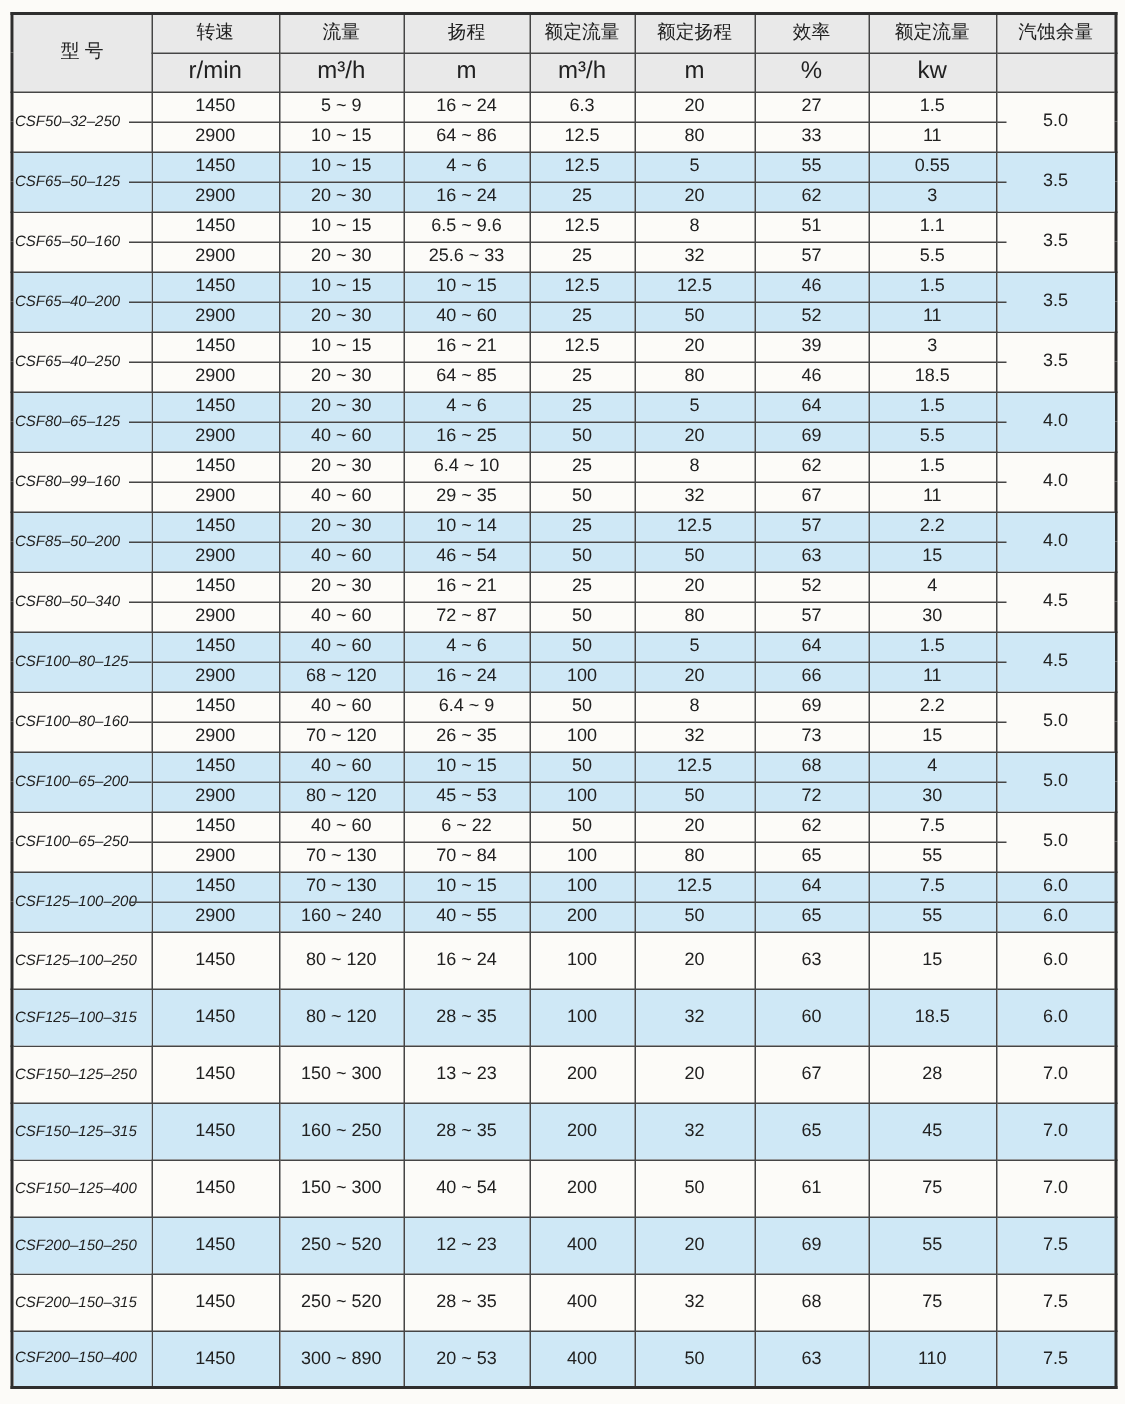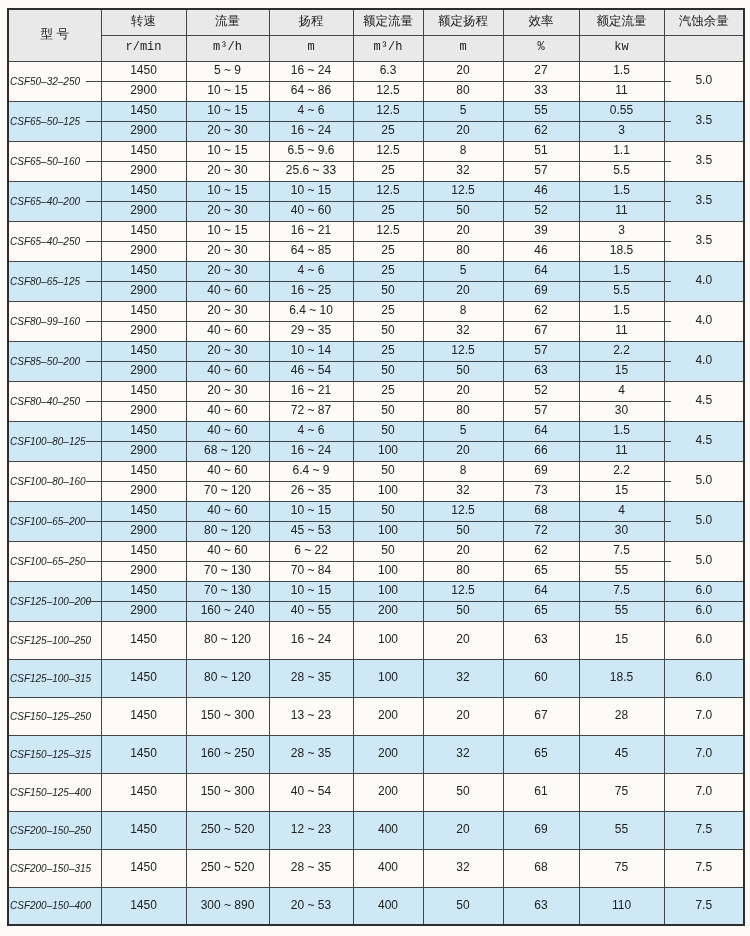--- a/index.html
+++ b/index.html
@@ -34,21 +34,21 @@
     line-height:1.1;
     overflow:hidden;
     white-space:nowrap;
   }
   .specs thead th{
     background:var(--header-bg);
     font-weight:normal;
     font-size:12.5px;
     height:26px;
   }
-  .specs thead th.unit{font-size:12px;font-family:Liberation Mono, monospace;}
+  .specs thead th.unit{font-size:16px;}
   tr.sub{height:20px;}
   tr.single{height:38px;}
   td.model{
     text-align:left;
     padding-left:1px;
     font-size:10px;
     letter-spacing:0;
     position:relative;
     font-style:italic;
   }
@@ -262,21 +262,21 @@
       <tr class="sub shade">
         <td>2900</td>
         <td>40 ~ 60</td>
         <td>46 ~ 54</td>
         <td>50</td>
         <td>50</td>
         <td>63</td>
         <td>15</td>
       </tr>
       <tr class="sub">
-        <td class="model stub" rowspan="2">CSF80–40–250</td>
+        <td class="model stub" rowspan="2">CSF80–50–340</td>
         <td>1450</td>
         <td>20 ~ 30</td>
         <td>16 ~ 21</td>
         <td>25</td>
         <td>20</td>
         <td>52</td>
         <td>4</td>
         <td class="npsh stub-l" rowspan="2">4.5</td>
       </tr>
       <tr class="sub">

